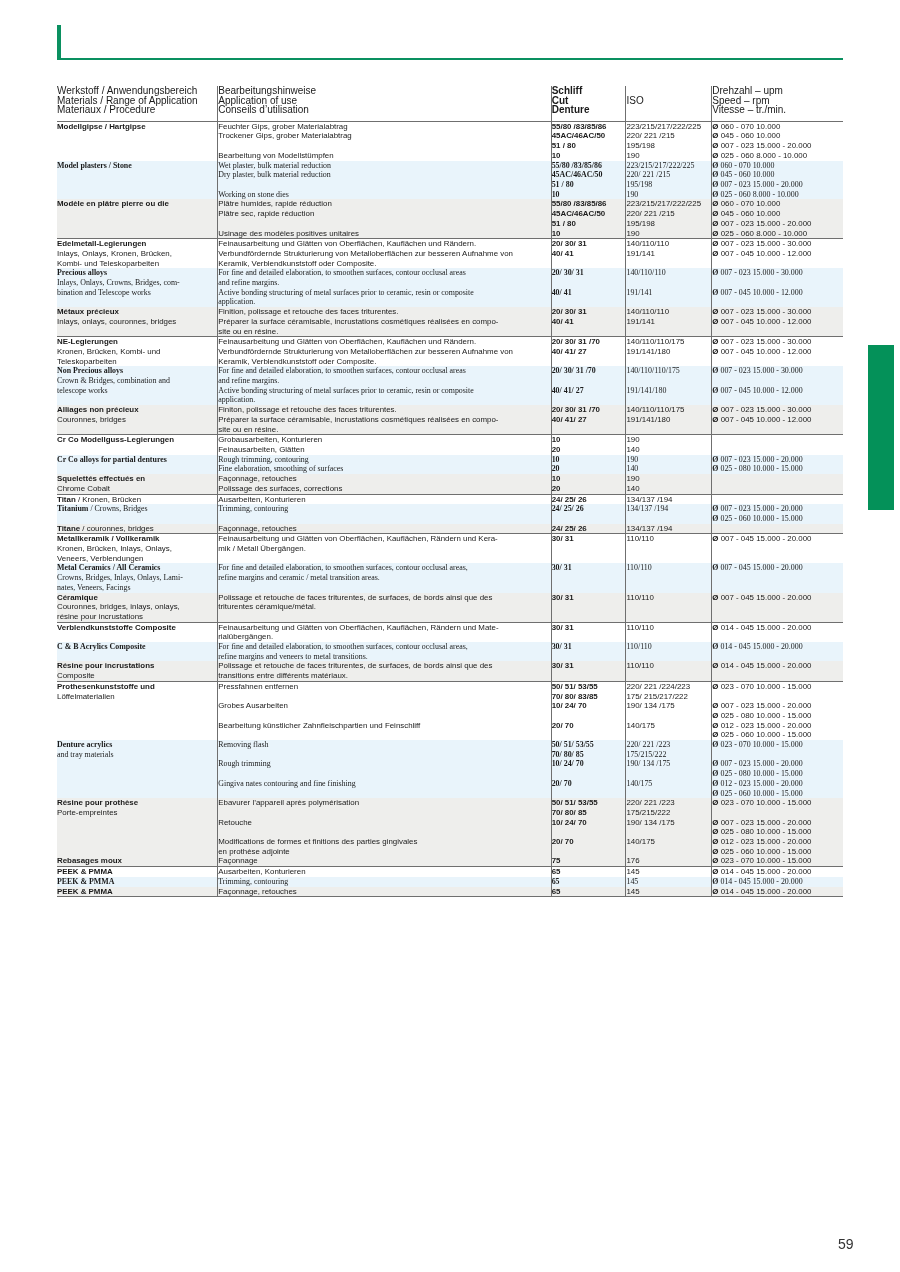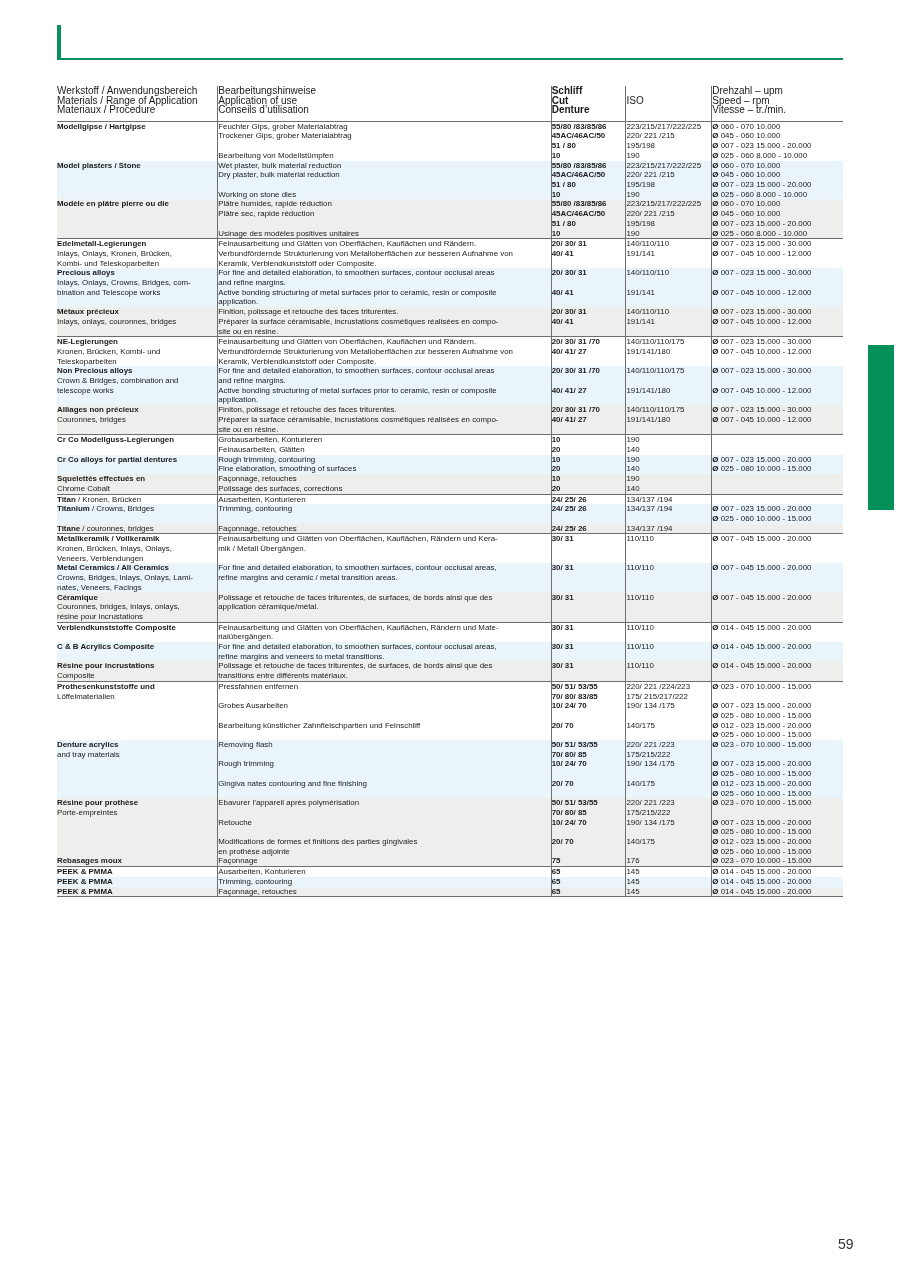--- a/index.html
+++ b/index.html
@@ -54,21 +54,21 @@
   .cut{font-weight:bold;white-space:nowrap;}
   .iso{white-space:nowrap;}
   .spd{white-space:nowrap;}
   .spd .dia{font-weight:bold;}
   .use{}
   .ln{display:block;}
   .sp{display:block;height:9.7px;}
 
   
   .de{background:#ffffff;margin-top:15px;}
-  .en{background:#e9f4fb;}
+  .en{background:#e9f4fb;font-family:Liberation Serif, serif;}
   .fr{background:#eeeeec;}
 
   
   .grpend td{border-bottom:1.3px solid #6f6f6f;}
 
   
   .pageno{position:absolute;left:838px;top:1236px;font-size:14px;color:#333;}
 </style>
 </head>
 <body>
@@ -507,21 +507,21 @@
           </td>
         </tr>
         <tr class="fr grpend">
           <td class="c1 pad1">
             <span class="ln mat">Céramique</span>
             <span class="ln matsub">Couronnes, bridges, inlays, onlays,</span>
             <span class="ln matsub">résine pour incrustations</span>
           </td>
           <td class="c2 pad2 vr">
             <span class="ln use">Polissage et retouche de faces triturentes, de surfaces, de bords ainsi que des</span>
-            <span class="ln use">application céramique/métal.</span>
+            <span class="ln use">triturentes céramique/métal.</span>
           </td>
           <td class="c3 pad3 vr">
             <span class="ln cut">30/ 31</span>
           </td>
           <td class="c4 pad4 vr">
             <span class="ln iso">110/110</span>
           </td>
           <td class="c5 pad5 vr">
             <span class="ln spd"><span class="dia">Ø </span>007 - 045   15.000 - 20.000</span>
           </td>

